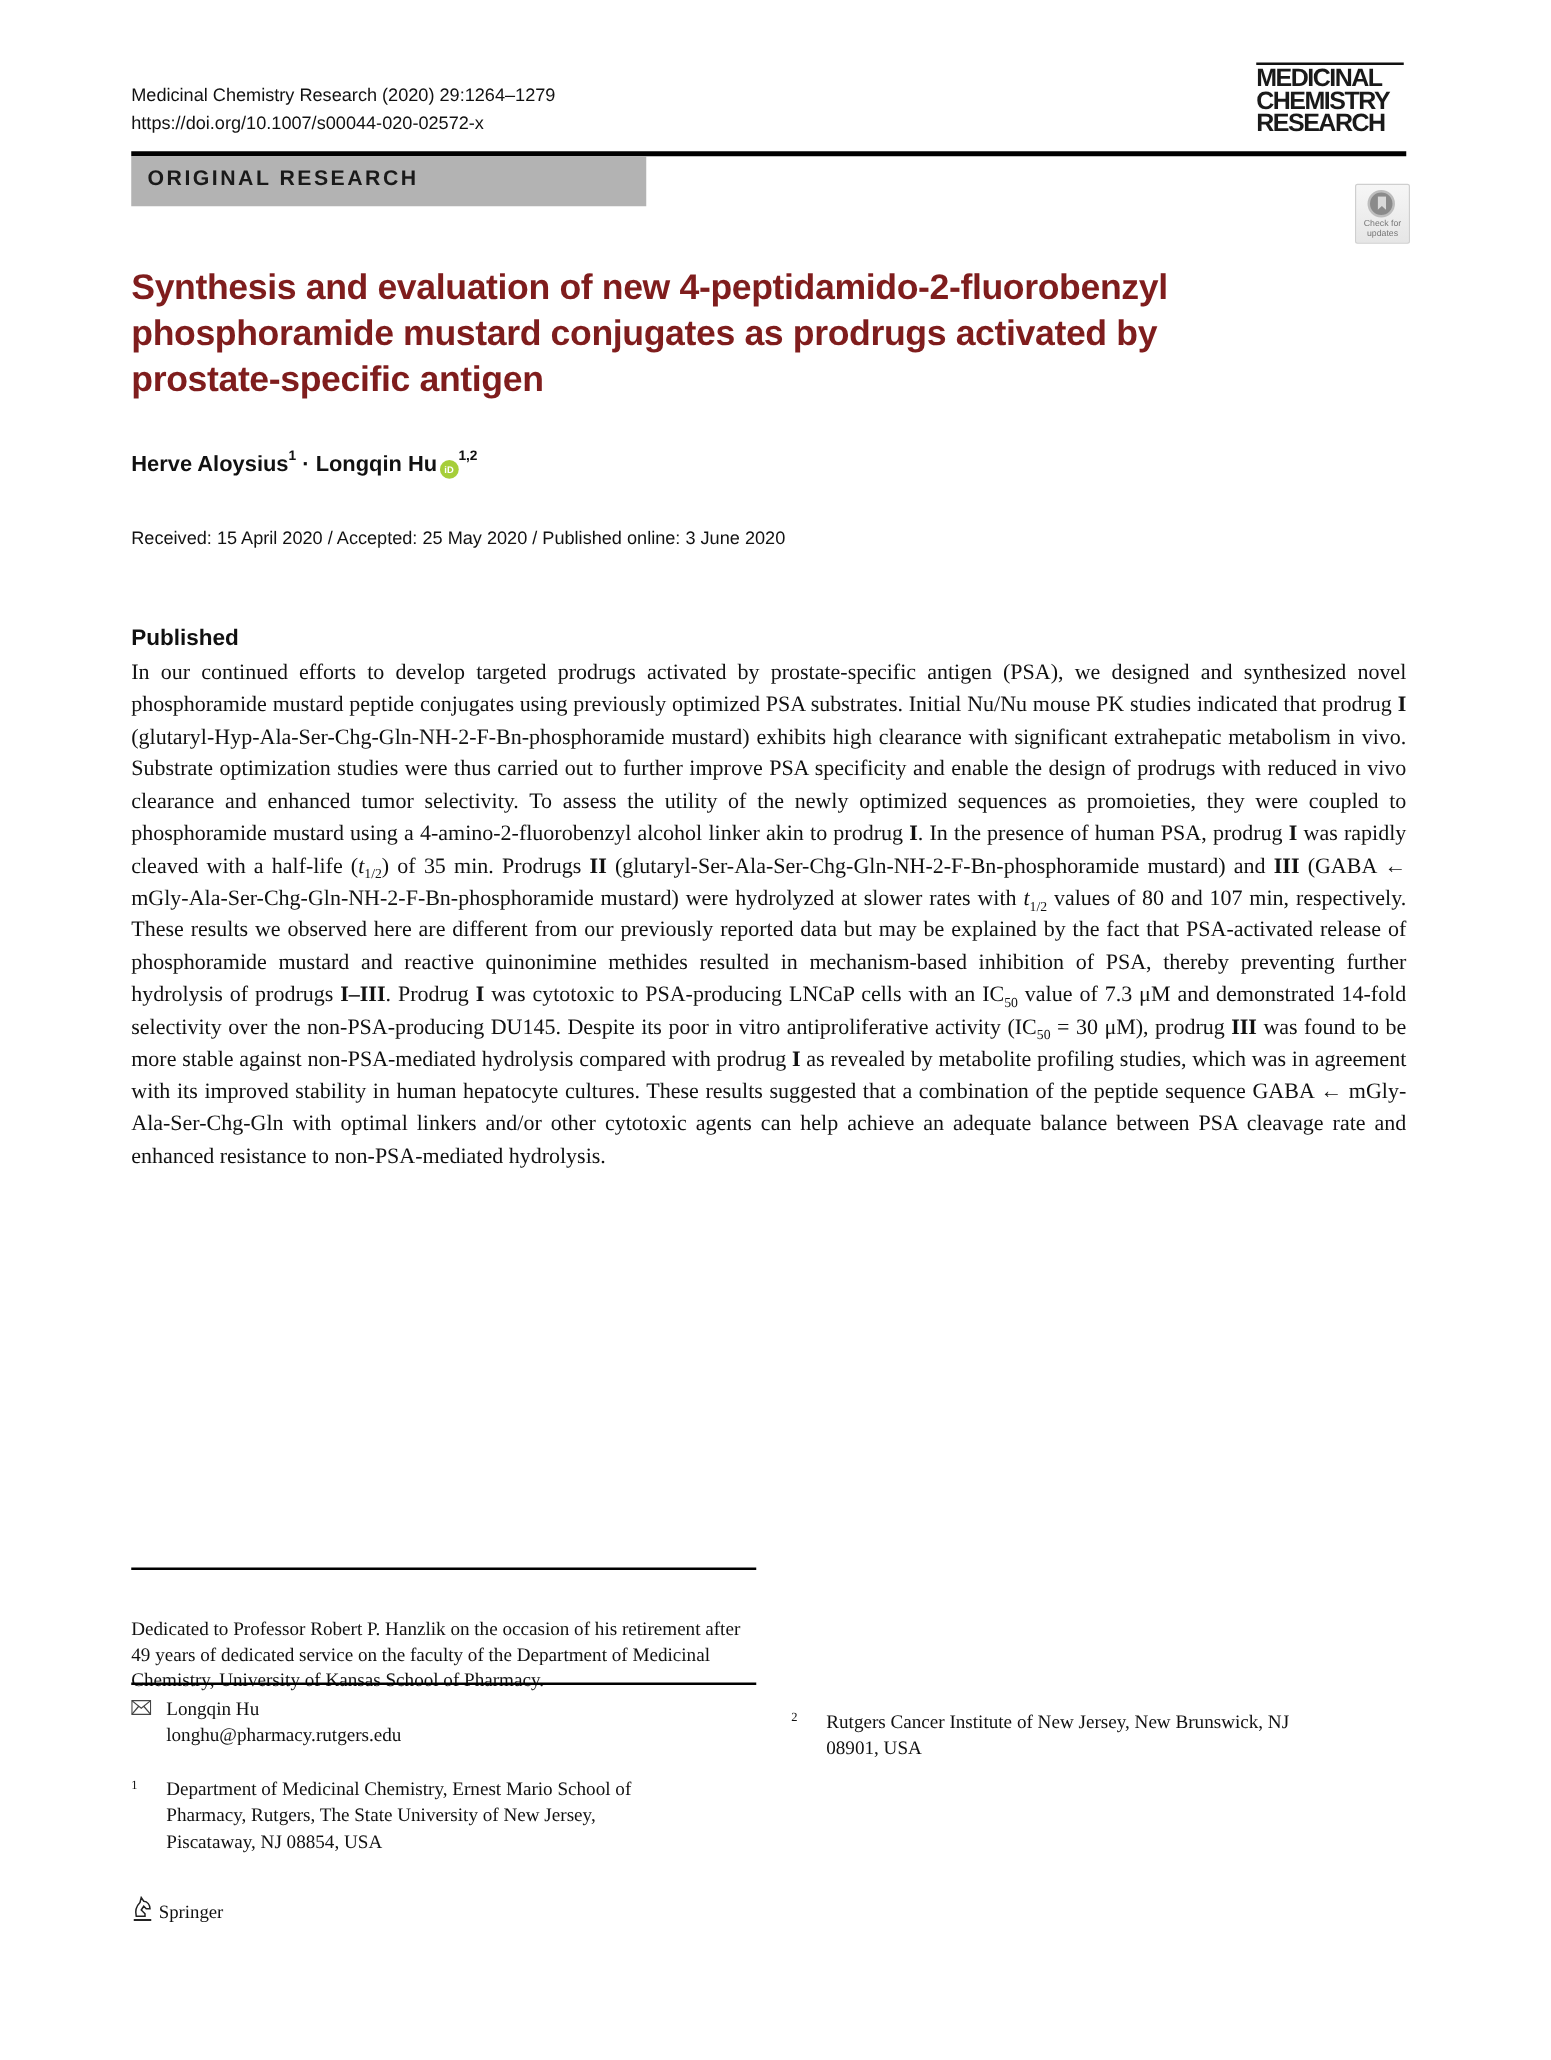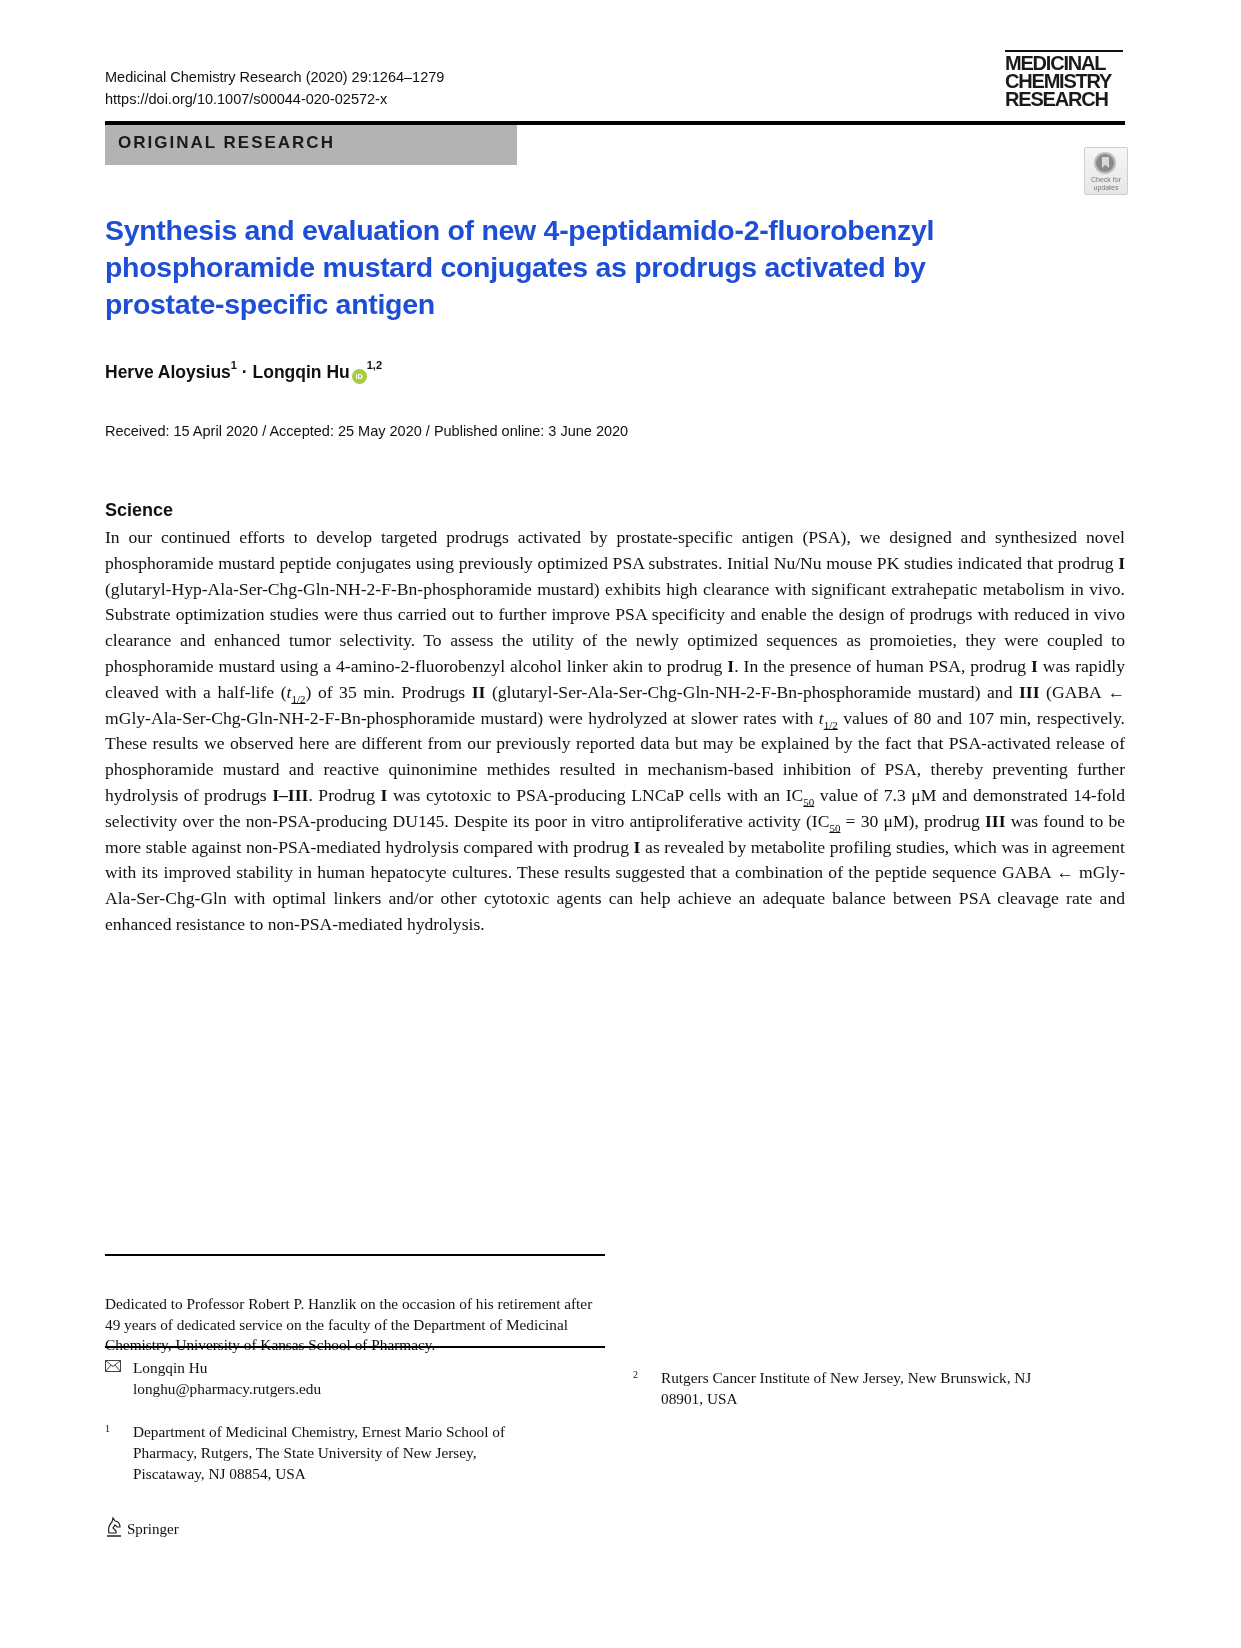--- a/index.html
+++ b/index.html
@@ -17,32 +17,32 @@
 
   #top-rule { left: 105px; top: 121px; width: 1020px; height: 4px; background: #000; }
   #section-band { left: 105px; top: 125px; width: 412px; height: 40px; background: #b3b3b3; }
   #section-band span { position: absolute; left: 13px; top: 8px; font-size: 17px; font-weight: bold; letter-spacing: 2px; color: #1a1a1a; }
 
   #check-updates { left: 1084px; top: 147px; width: 42px; height: 46px; border: 1px solid #cfcfcf; background: linear-gradient(#f6f6f6, #e6e6e6); border-radius: 2px; }
   #check-updates .disc { position: absolute; left: 9px; top: 4px; width: 22px; height: 22px; border-radius: 50%; background: #8a8a8a; border: 2px solid #bdbdbd; box-sizing: border-box; }
   #check-updates .disc:after { content: ""; position: absolute; left: 6px; top: 3px; width: 7px; height: 11px; background: #d9d9d9; clip-path: polygon(0 0,100% 0,100% 100%,50% 70%,0 100%); }
   #check-updates .lbl { position: absolute; left: 0; width: 42px; top: 28px; font-size: 7px; line-height: 8px; text-align: center; color: #777; }
 
-  #title { left: 105px; top: 212px; width: 900px; font-size: 28.5px; line-height: 37px; font-weight: bold; color: #1d4ed8; letter-spacing: -0.3px; }
+  #title { left: 105px; top: 212px; width: 900px; font-size: 28.5px; line-height: 37px; font-weight: bold; color: #7f1d1d; letter-spacing: -0.3px; }
 
   #authors { left: 105px; top: 361px; font-size: 17.5px; font-weight: bold; white-space: nowrap; }
   #authors sup { font-size: 11px; position: relative; top: -2px; }
   #orcid { display: inline-block; width: 15px; height: 15px; border-radius: 50%; background: #a6ce39; color: #fff; font-size: 7.5px; line-height: 15px; text-align: center; vertical-align: -1px; margin-left: 2px; font-weight: bold; }
 
   #dates { left: 105px; top: 421px; font-size: 14.5px; line-height: 21px; white-space: nowrap; }
 
   #abstract-heading { left: 105px; top: 500px; font-size: 18px; font-weight: bold; }
   #abstract-body { left: 105px; top: 525px; width: 1020px; font-size: 17.6px; line-height: 25.8px; text-align: justify; color: #111; }
   #abstract-body b { font-weight: bold; }
-  #abstract-body sub { font-size: 11px; line-height: 0; text-decoration: underline; }
+  #abstract-body sub { font-size: 11px; line-height: 0; }
 
   #foot-rule1 { left: 105px; top: 1254px; width: 500px; height: 2px; background: #000; }
   #dedication { left: 105px; top: 1258px; width: 500px; font-size: 15.3px; line-height: 20.5px; margin-top: 36px; }
   #foot-rule2 { left: 105px; top: 1346px; width: 500px; height: 2px; background: #000; }
 
   #corresp { left: 105px; top: 1357px; font-size: 15.3px; line-height: 21px; }
   #corresp .env { position: absolute; left: 0; top: 3px; width: 16px; height: 12px; }
   #corresp .txt { position: absolute; left: 28px; top: 0; white-space: nowrap; }
 
   .affil { font-size: 15.3px; line-height: 21px; }
@@ -87,21 +87,21 @@
 <div id="authors" class="abs sans">
   <span>Herve Aloysius</span><sup>1</sup>
   <span>·</span>
   <span>Longqin Hu</span><span id="orcid">iD</span><sup>1,2</sup>
 </div>
 
 <div id="dates" class="abs sans">
   <div>Received: 15 April 2020 / Accepted: 25 May 2020 / Published online: 3 June 2020</div>
 </div>
 
-<div id="abstract-heading" class="abs sans">Science</div>
+<div id="abstract-heading" class="abs sans">Published</div>
 
 <div id="abstract-body" class="abs serif"><span>In our continued efforts to develop targeted prodrugs activated by prostate-specific antigen (PSA), we designed and synthesized novel phosphoramide mustard peptide conjugates using previously optimized PSA substrates. Initial Nu/Nu mouse PK studies indicated that prodrug </span><b>I</b><span> (glutaryl-Hyp-Ala-Ser-Chg-Gln-NH-2-F-Bn-phosphoramide mustard) exhibits high clearance with significant extrahepatic metabolism in vivo. Substrate optimization studies were thus carried out to further improve PSA specificity and enable the design of prodrugs with reduced in vivo clearance and enhanced tumor selectivity. To assess the utility of the newly optimized sequences as promoieties, they were coupled to phosphoramide mustard using a 4-amino-2-fluorobenzyl alcohol linker akin to prodrug </span><b>I</b><span>. In the presence of human PSA, prodrug </span><b>I</b><span> was rapidly cleaved with a half-life (</span><i>t</i><sub>1/2</sub><span>) of 35 min. Prodrugs </span><b>II</b><span> (glutaryl-Ser-Ala-Ser-Chg-Gln-NH-2-F-Bn-phosphoramide mustard) and </span><b>III</b><span> (GABA ← mGly-Ala-Ser-Chg-Gln-NH-2-F-Bn-phosphoramide mustard) were hydrolyzed at slower rates with </span><i>t</i><sub>1/2</sub><span> values of 80 and 107 min, respectively. These results we observed here are different from our previously reported data but may be explained by the fact that PSA-activated release of phosphoramide mustard and reactive quinonimine methides resulted in mechanism-based inhibition of PSA, thereby preventing further hydrolysis of prodrugs </span><b>I–III</b><span>. Prodrug </span><b>I</b><span> was cytotoxic to PSA-producing LNCaP cells with an IC</span><sub>50</sub><span> value of 7.3 μM and demonstrated 14-fold selectivity over the non-PSA-producing DU145. Despite its poor in vitro antiproliferative activity (IC</span><sub>50</sub><span> = 30 μM), prodrug </span><b>III</b><span> was found to be more stable against non-PSA-mediated hydrolysis compared with prodrug </span><b>I</b><span> as revealed by metabolite profiling studies, which was in agreement with its improved stability in human hepatocyte cultures. These results suggested that a combination of the peptide sequence GABA ← mGly-Ala-Ser-Chg-Gln with optimal linkers and/or other cytotoxic agents can help achieve an adequate balance between PSA cleavage rate and enhanced resistance to non-PSA-mediated hydrolysis.</span></div>
 
 <div id="foot-rule1" class="abs"></div>
 <div id="dedication" class="abs serif">Dedicated to Professor Robert P. Hanzlik on the occasion of his retirement after 49 years of dedicated service on the faculty of the Department of Medicinal Chemistry, University of Kansas School of Pharmacy.</div>
 <div id="foot-rule2" class="abs"></div>
 
 <div id="corresp" class="abs serif">
   <svg class="env" viewBox="0 0 16 12" width="16" height="12">
     <rect x="0.5" y="0.5" width="15" height="11" fill="none" stroke="#444" stroke-width="1"></rect>

